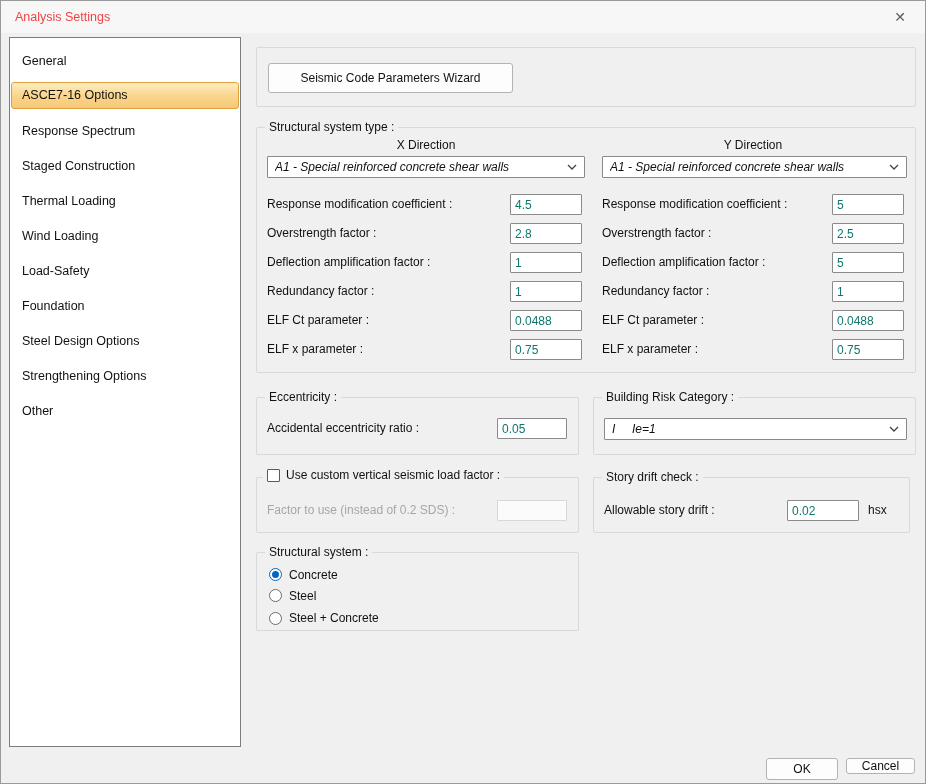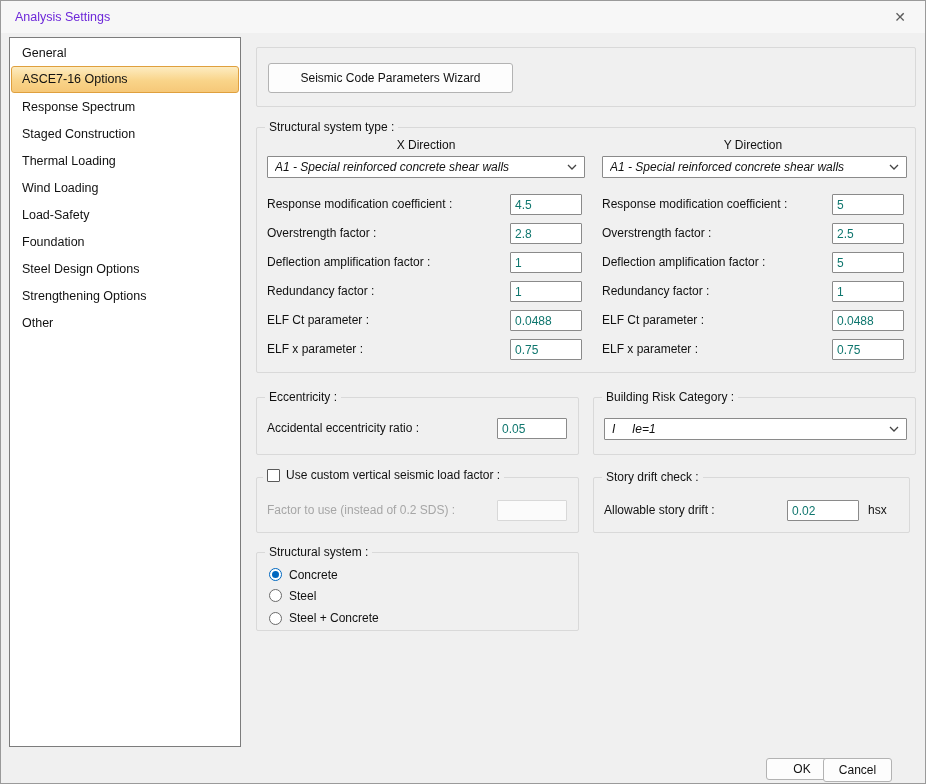--- a/index.html
+++ b/index.html
@@ -17,35 +17,35 @@
     border: 1px solid #9a9a9a;
     overflow: hidden;
   }
   
   .titlebar {
     position: absolute; left: 0; top: 0; right: 0; height: 32px;
     background: #f7f7f7;
   }
   .titlebar .title {
     position: absolute; left: 14px; top: 0; line-height: 32px;
-    font-size: 12.5px; color: #6d28d9;
+    font-size: 12.5px; color: #ef4444;
   }
   .close-btn {
     position: absolute; right: 8px; top: 0; width: 34px; height: 32px;
     display: flex; align-items: center; justify-content: center;
     font-size: 14px; color: #5c5c5c; cursor: default;
   }
   
   .sidebar {
     position: absolute; left: 8px; top: 36px; width: 232px; height: 710px;
     background: #fff; border: 1px solid #7c7c7c; padding-top: 1px;
   }
   .side-item {
     height: 27px; line-height: 27px; padding-left: 10px;
-    font-size: 12.5px; margin: 0 1px; border: 1px solid transparent;
+    font-size: 12.5px; margin: 8px 1px; border: 1px solid transparent;
   }
   .side-item.selected {
     background: linear-gradient(180deg, #fdecc1 0%, #f9d489 55%, #f6c878 100%);
     border: 1px solid #dfa03e; border-radius: 3px; line-height: 25px;
   }
   
   .group {
     position: absolute; border: 1px solid #d9d9d9; border-radius: 2px;
   }
   .group-label {
@@ -227,15 +227,15 @@
       <span class="radio"></span>
       <span>Steel</span>
     </div>
     <div class="radio-row" style="top:55px;align-items:flex-end;">
       <span class="radio"></span>
       <span>Steel + Concrete</span>
     </div>
   </div>
 
   <div class="btn" style="left:765px; top:757px; width:72px; height:22px;">OK</div>
-  <div class="btn" style="left:822px; top:757px; width:69px; height:24px;">Cancel</div>
+  <div class="btn" style="left:845px; top:757px; width:69px; height:16px;">Cancel</div>
 
 </div>
 
 </body></html>

